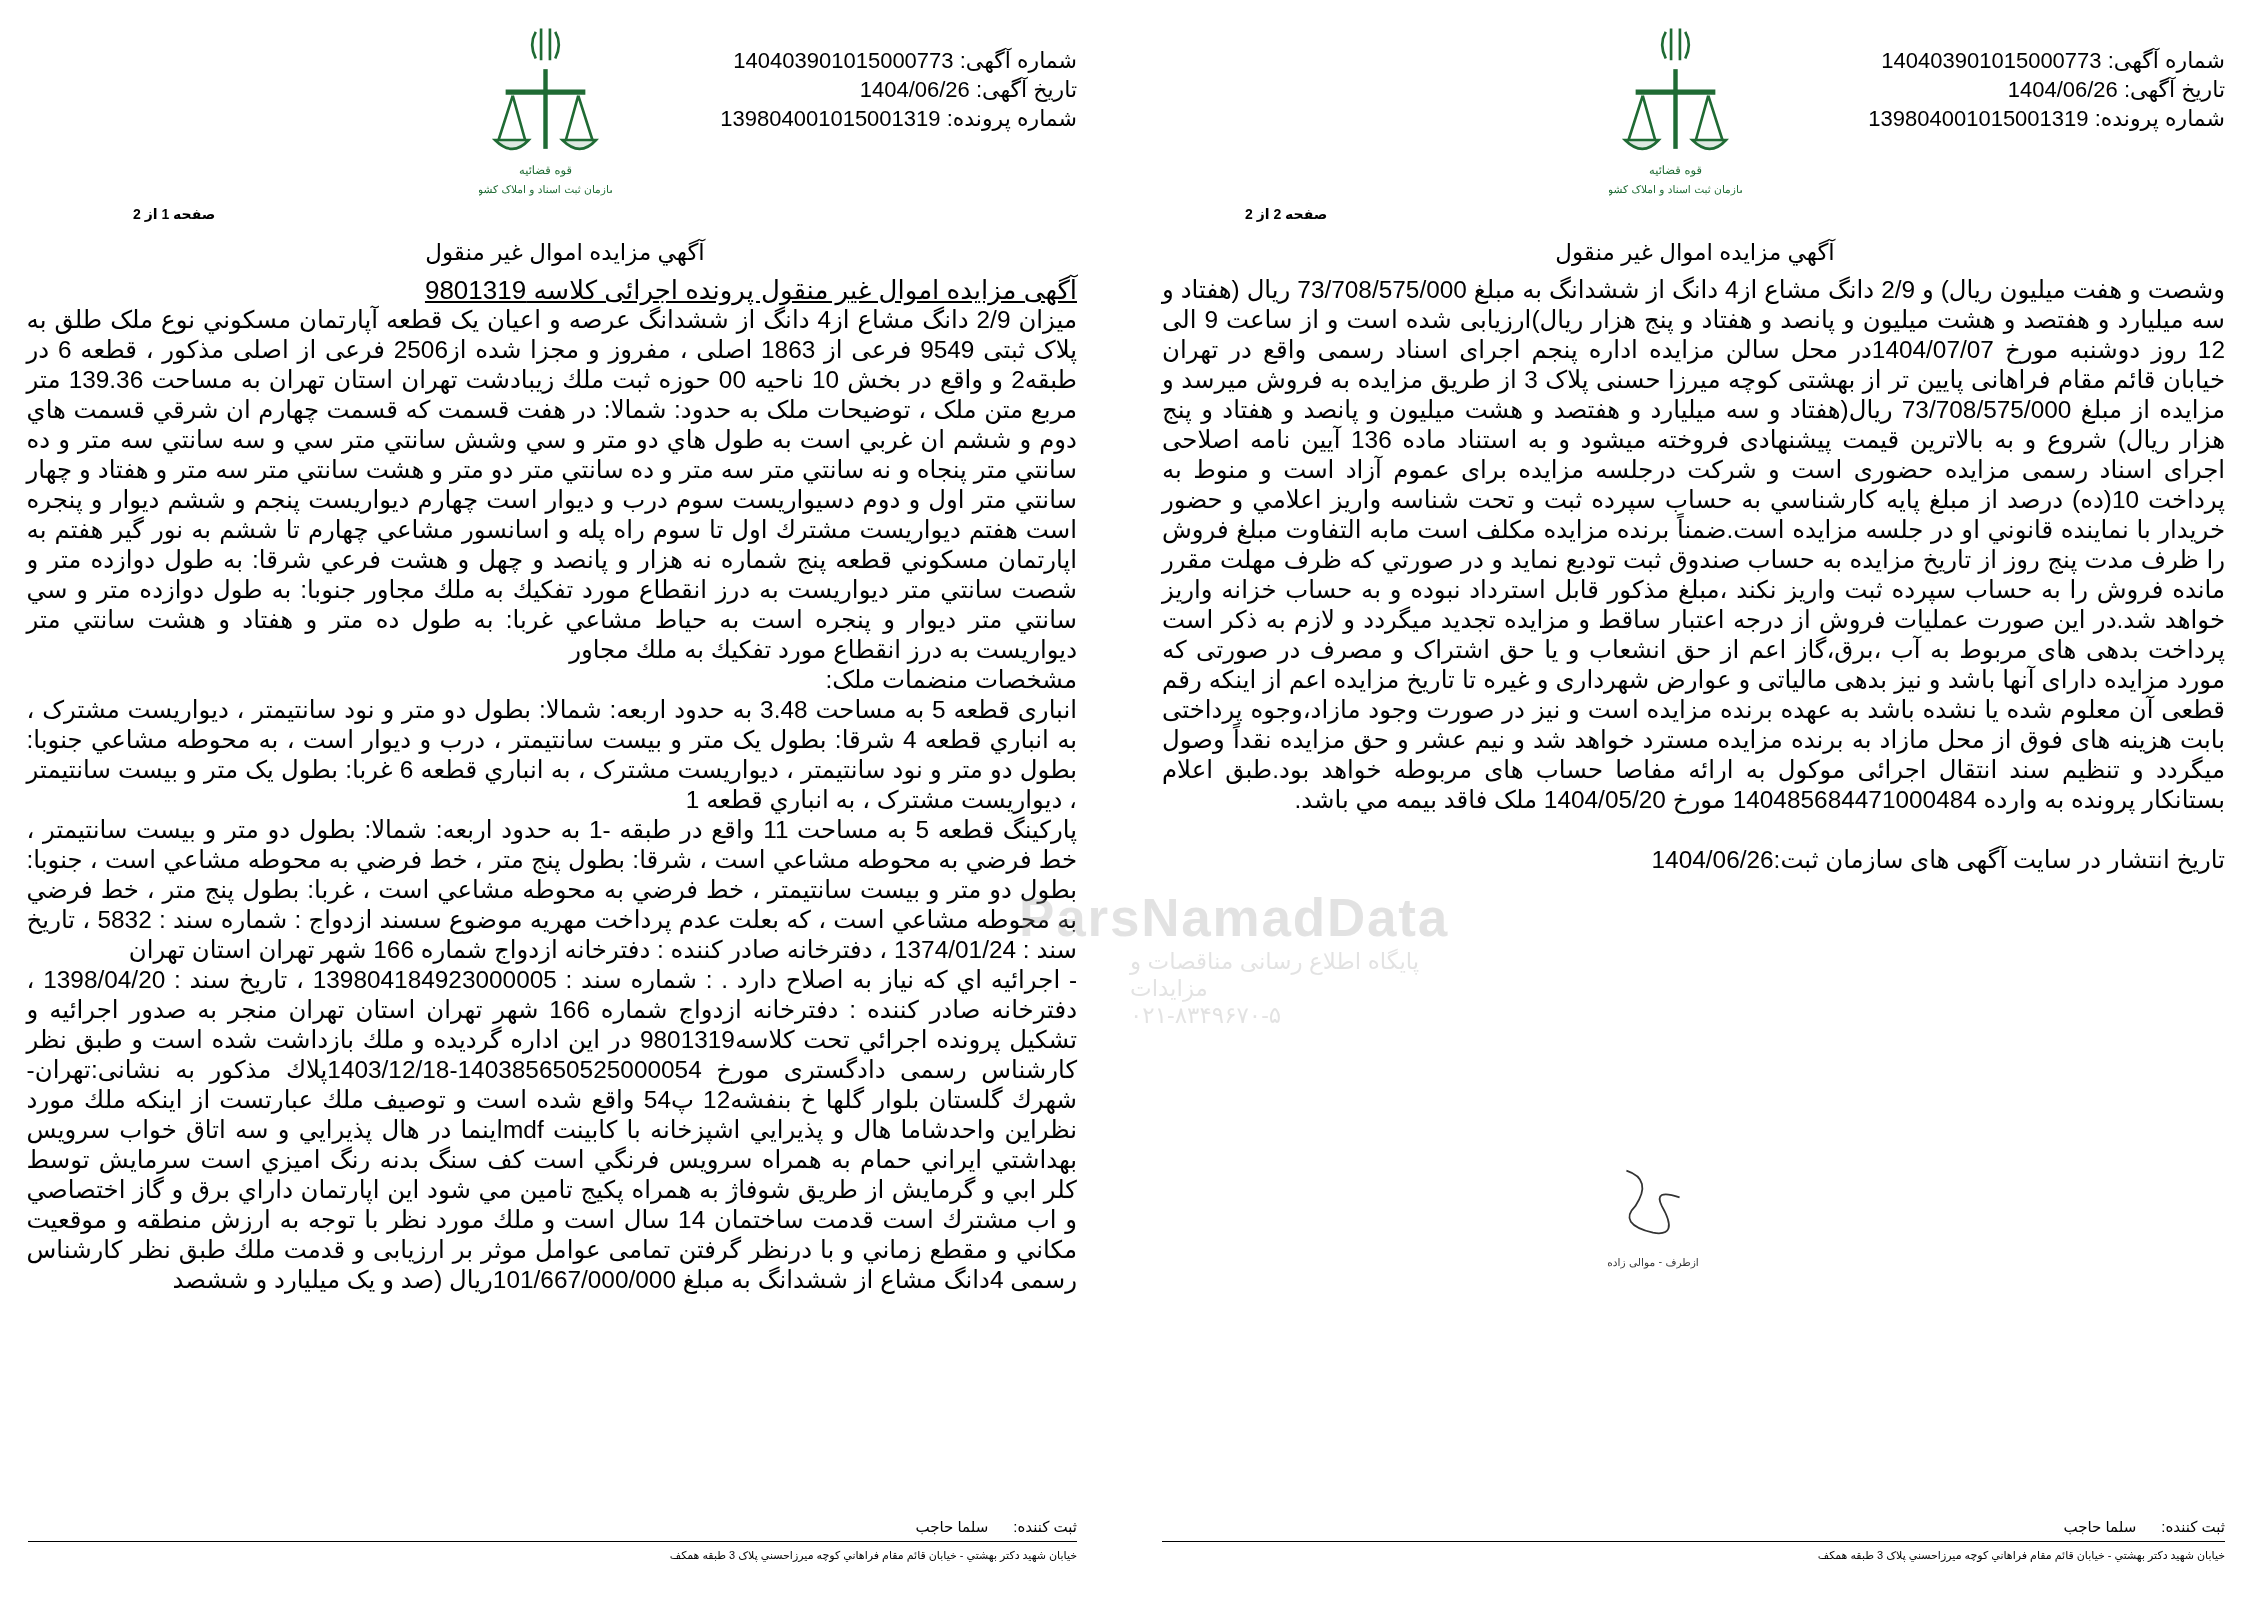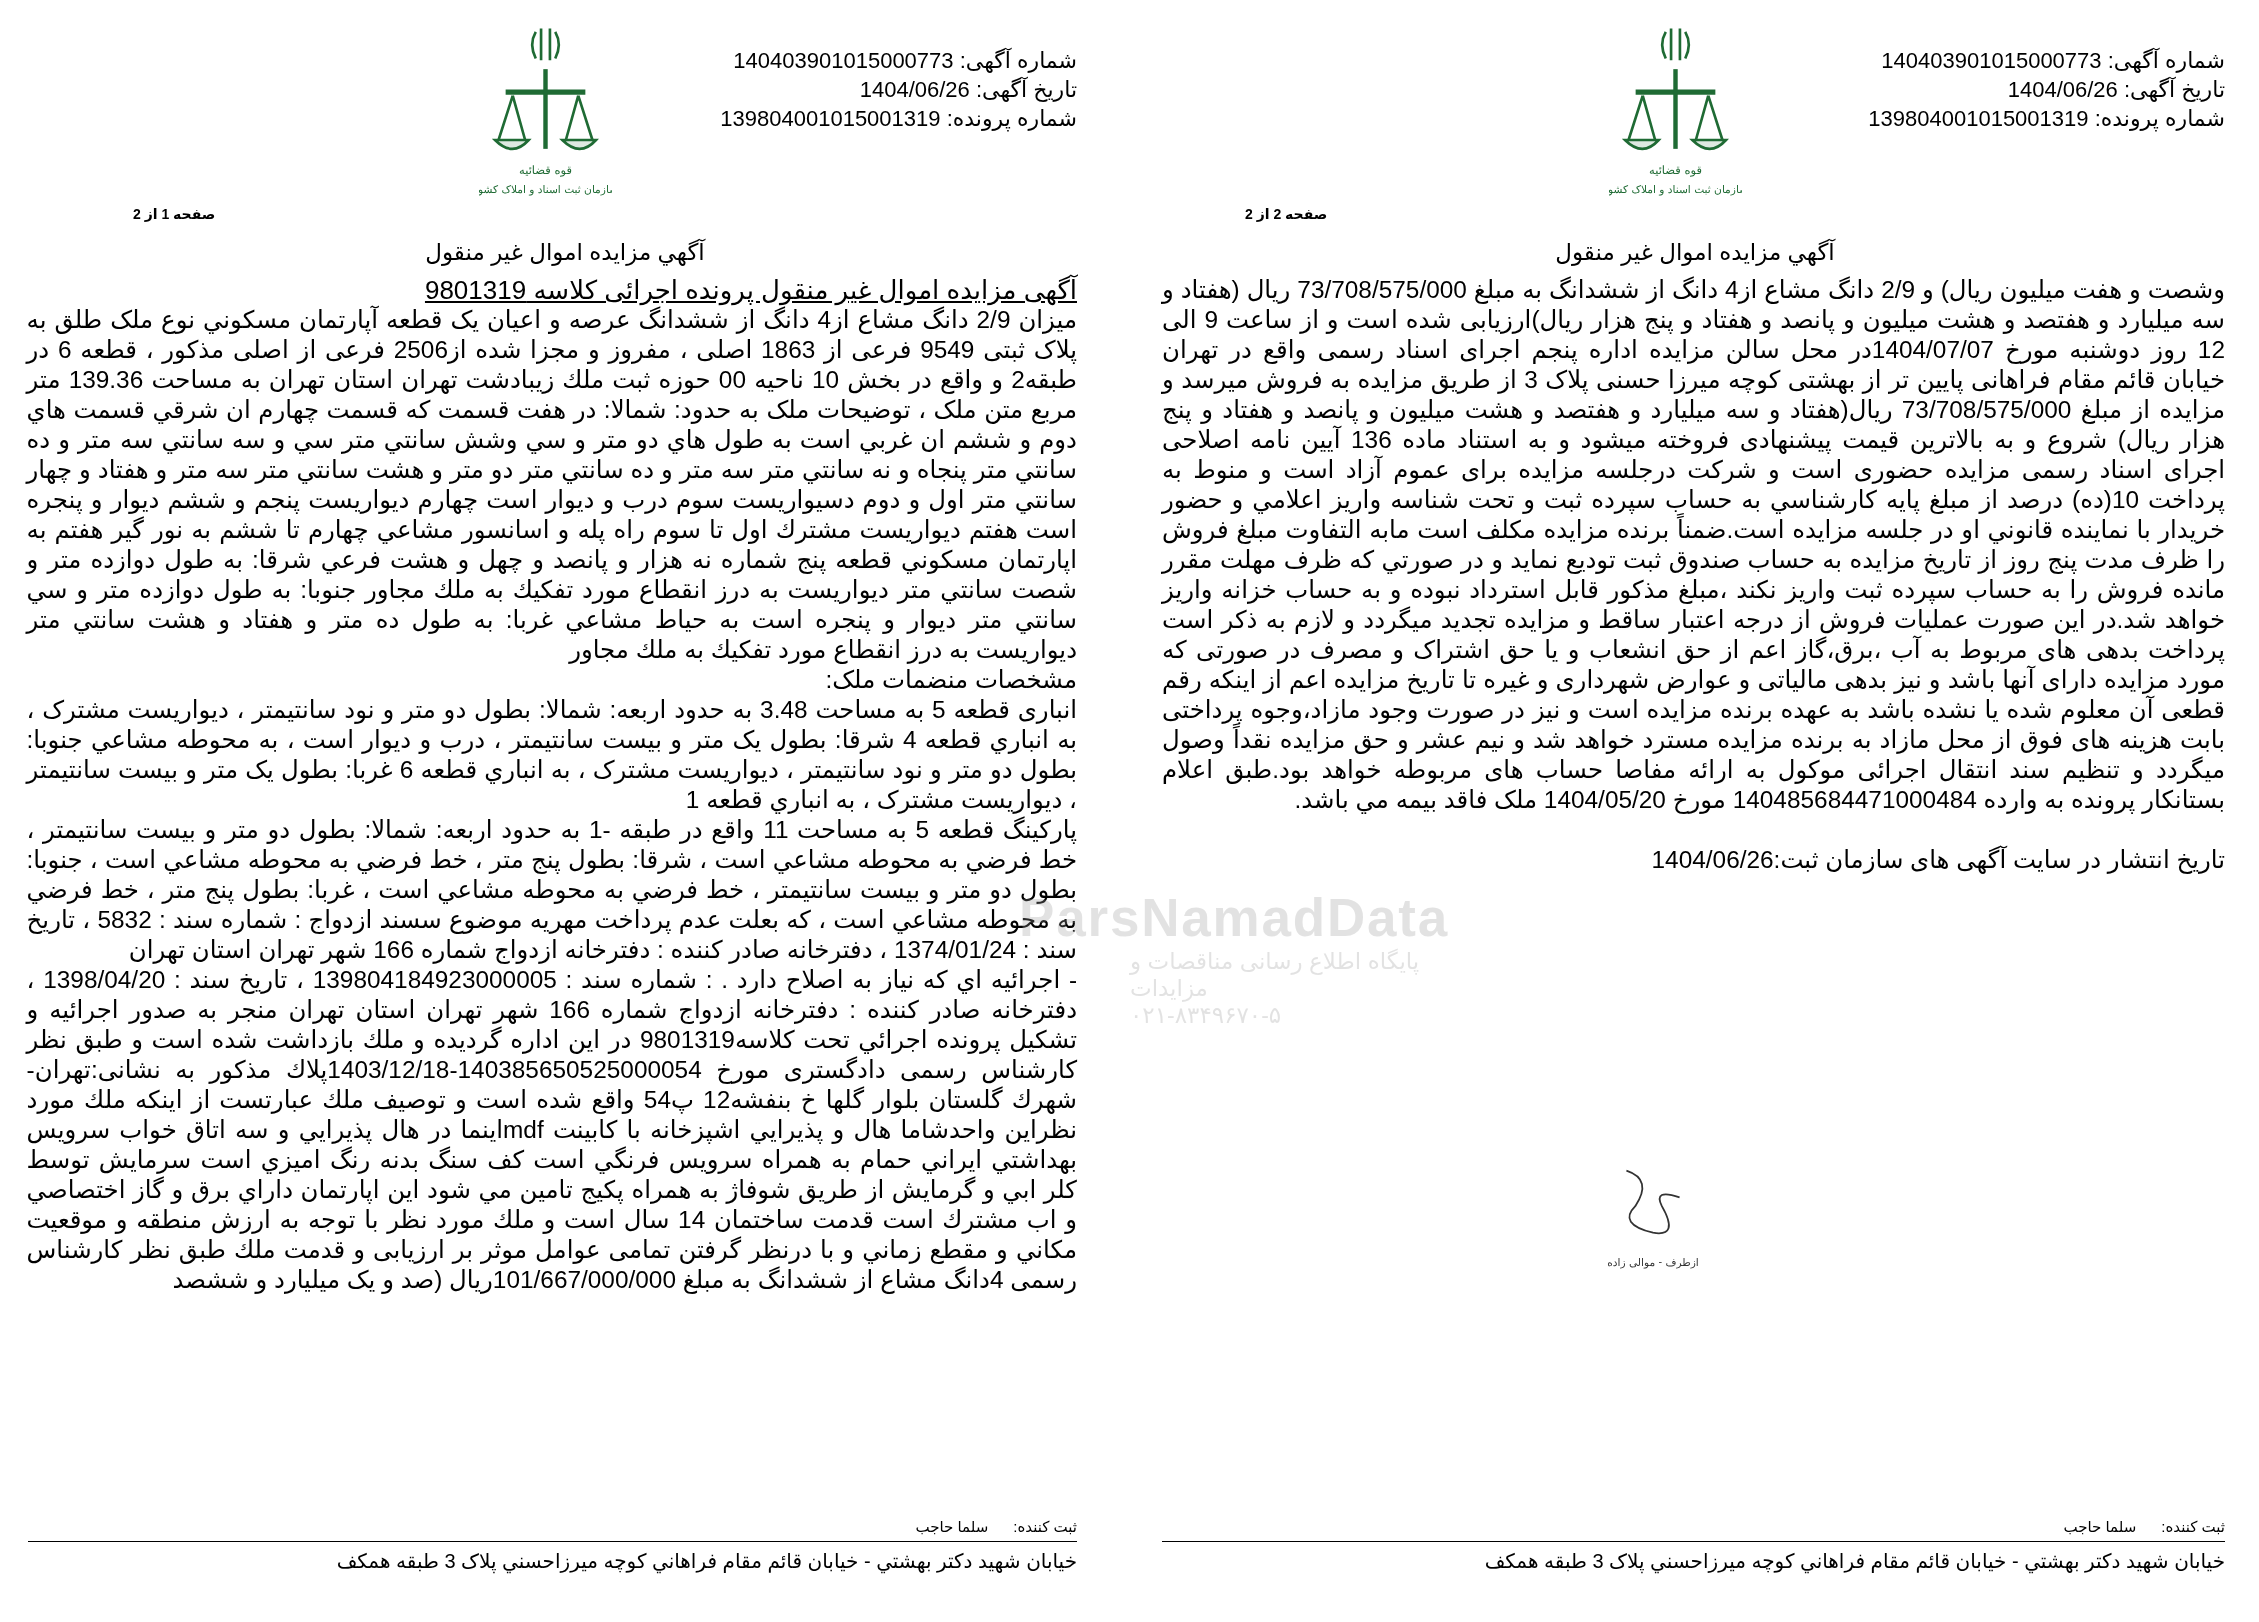--- a/index.html
+++ b/index.html
@@ -26,21 +26,21 @@
   .page.left .body { right:53px; left:26.6px; }
   .page.right .body { right:35px; left:32px; }
   .body p { margin:0; }
   .body .subtitle { font-size:26px;text-decoration:underline; }
   .publish { margin-top:30px !important; }
   .footer { position:absolute; top:1518px; direction:rtl; font-size:15px; }
   .page.left .footer { right:53px; left:28px; }
   .page.right .footer { right:35px; left:32px; }
   .footer .reg { display:flex; gap:25px; justify-content:flex-start; padding-right:0; }
   .footer .rule { border-top:1.8px solid #000; margin:5.3px 0 7px 0; }
-  .footer .addr { font-size:20px; }
+  .footer .addr { font-size:11px; }
   .signature { position:absolute; left:461px; top:1153px; width:124px; height:124px; }
   .watermark { position:absolute; left:0; top:887px; width:319px; height:160px;
                opacity:0.28; color:#9a9a9a; font-size:23px; direction:rtl; text-align:left; }
   .watermark .big { font-size:53px; font-weight:bold; letter-spacing:1.8px; }
 </style>
 </head>
 <body>
 
 <div class="page left">
   <div class="logo">

